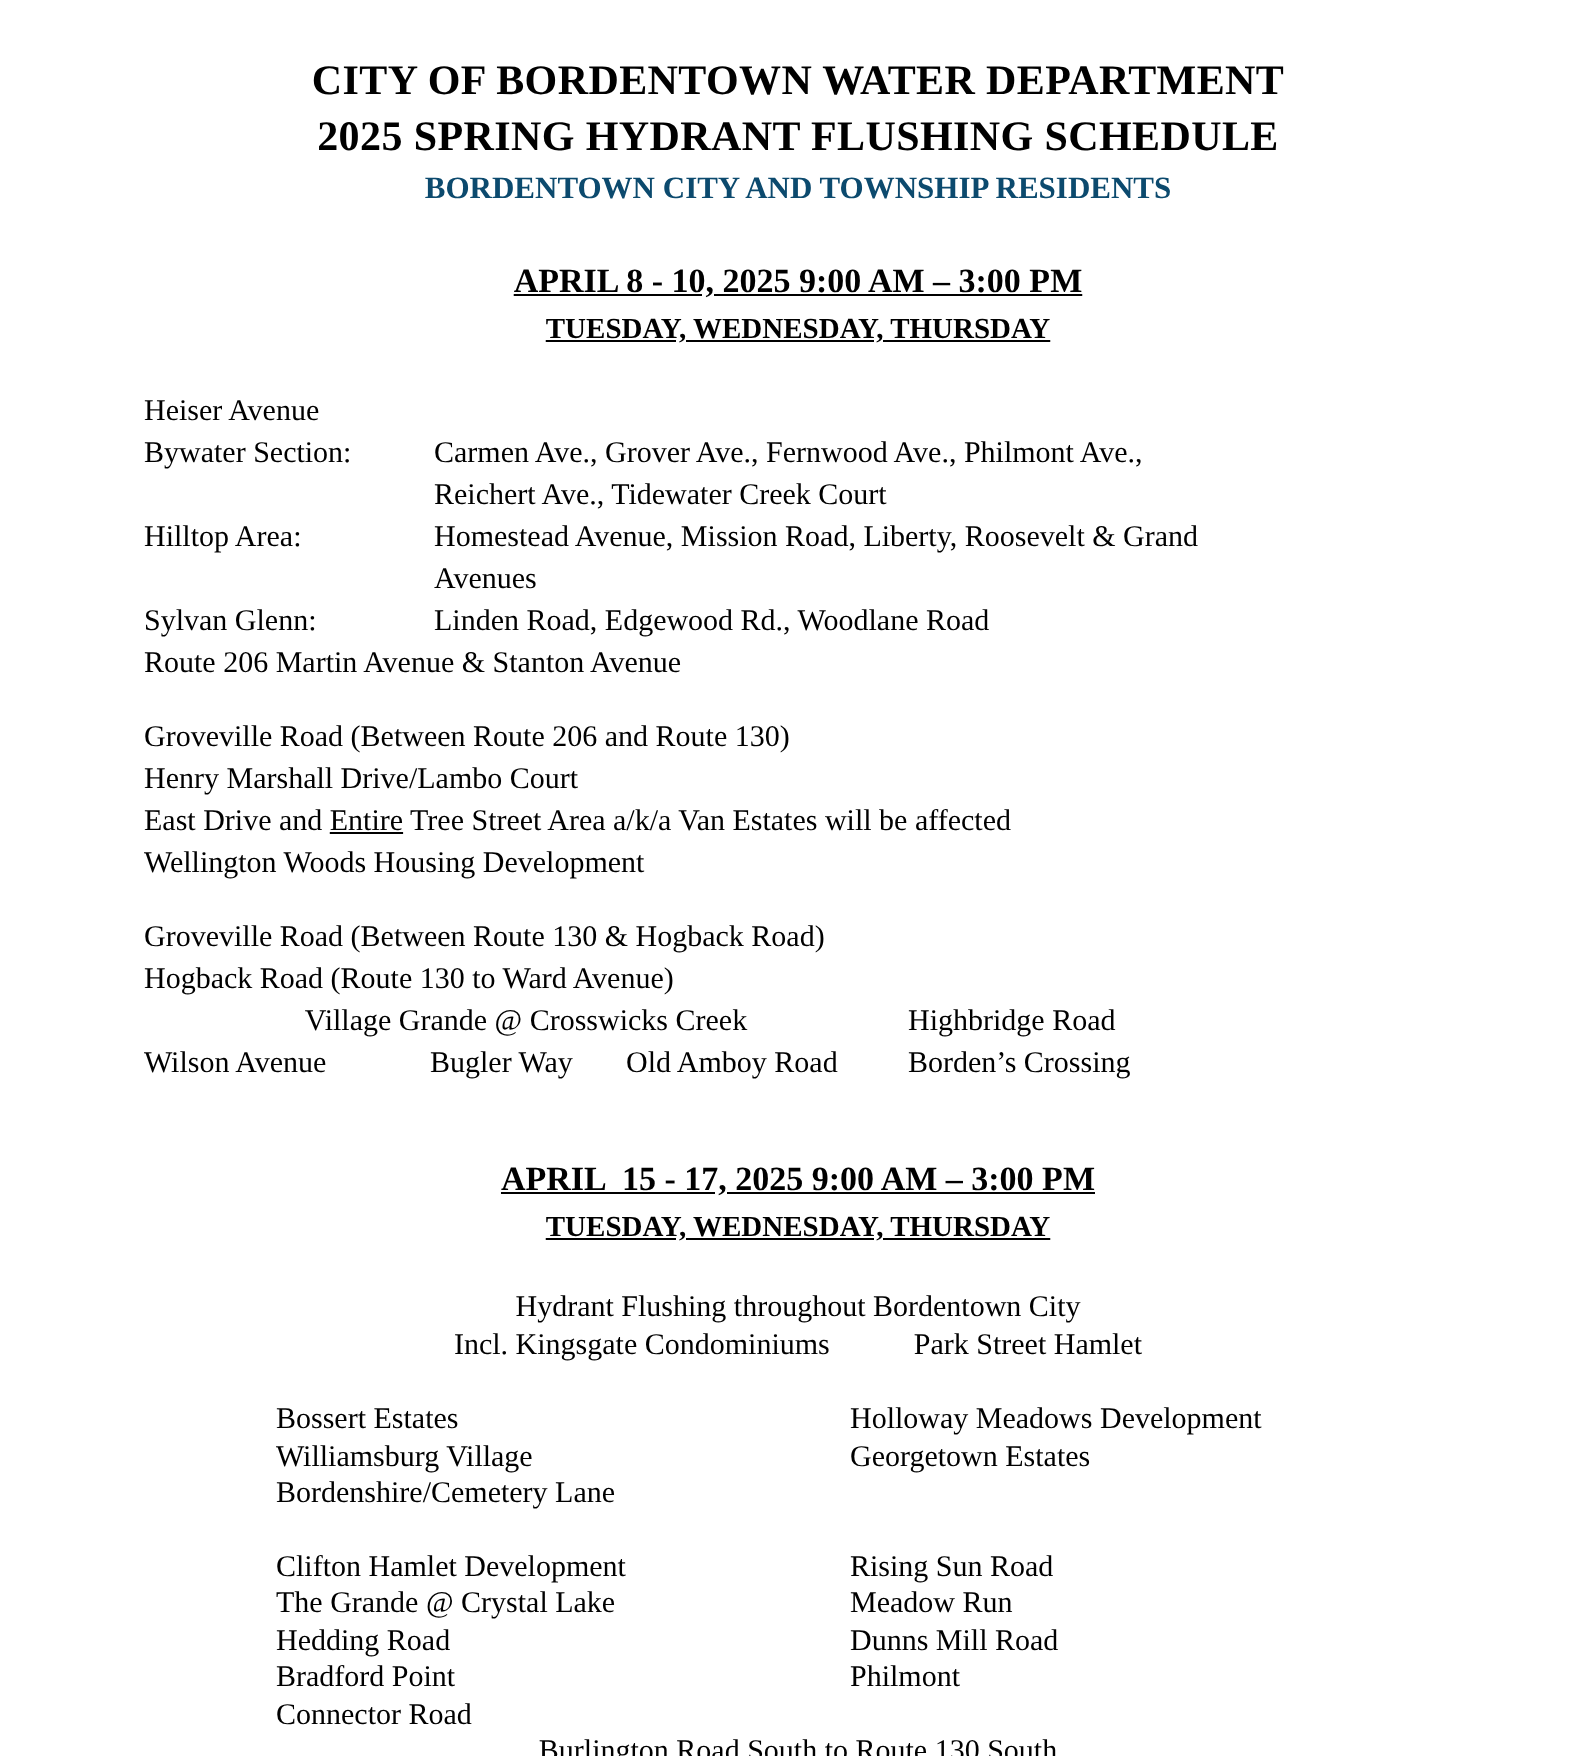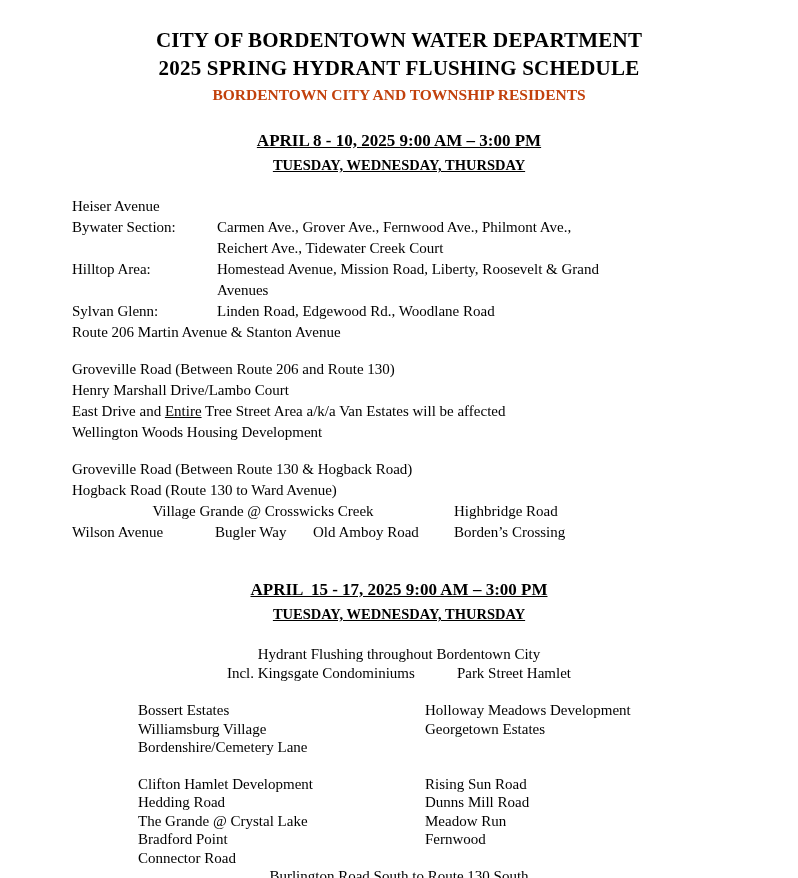--- a/index.html
+++ b/index.html
@@ -20,21 +20,21 @@
   .title-line {
     font-size: 21px;
     font-weight: bold;
     line-height: 28px;
     letter-spacing: 0.2px;
   }
   .red-line {
     margin-top: 3px;
     font-size: 15.5px;
     font-weight: bold;
-    color: #c2410c;
+    color: #0c4a6e;
     line-height: 19px;
   }
   .section-head { margin-top: 26px; }
   .h2 {
     font-size: 17px;
     font-weight: bold;
     text-decoration: underline;
     line-height: 22px;
     white-space: pre;
   }
@@ -162,30 +162,30 @@
       <span></span>
     </div>
   </div>
 
   <div class="cols">
     <div class="row">
       <span class="col-l">Clifton Hamlet Development</span>
       <span>Rising Sun Road</span>
     </div>
     <div class="row">
+      <span class="col-l">The Grande @ Crystal Lake</span>
+      <span>Meadow Run</span>
+    </div>
+    <div class="row">
       <span class="col-l">Hedding Road</span>
       <span>Dunns Mill Road</span>
     </div>
     <div class="row">
-      <span class="col-l">The Grande @ Crystal Lake</span>
-      <span>Meadow Run</span>
-    </div>
-    <div class="row">
       <span class="col-l">Bradford Point</span>
-      <span>Fernwood</span>
+      <span>Philmont</span>
     </div>
     <div class="row">
       <span class="col-l">Connector Road</span>
       <span></span>
     </div>
   </div>
 
   <div class="footer-line">Burlington Road South to Route 130 South</div>
 
 </div>

